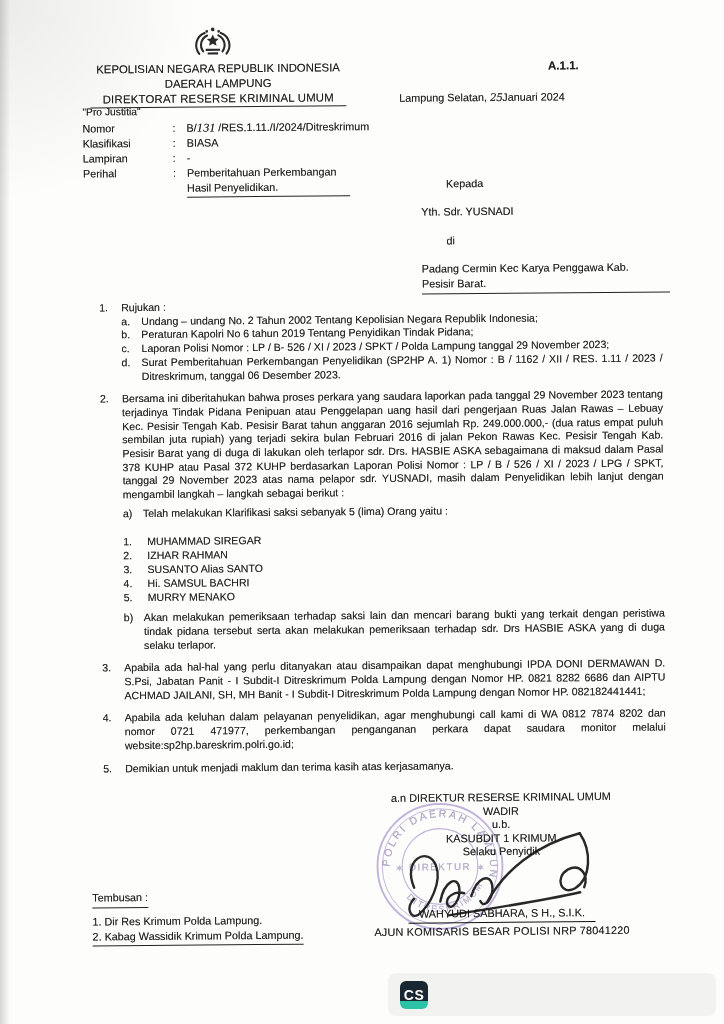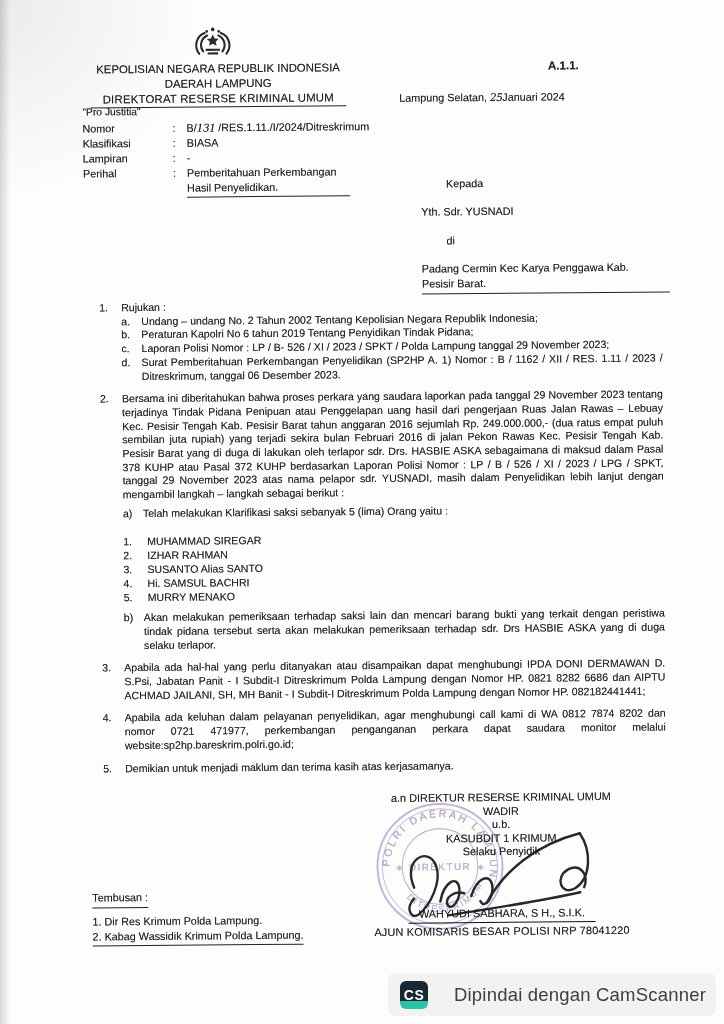--- a/index.html
+++ b/index.html
@@ -73,21 +73,21 @@
   .scribble{position:absolute;left:55px;top:36px;width:235px;height:95px;z-index:4;}
 
   
   .tembusan{position:absolute;left:88px;top:888px;font-size:10.8px;line-height:15.5px;}
   .tembusan .t-title{display:inline-block;border-bottom:1.3px solid #222;padding-bottom:1px;margin-bottom:6px;}
   .tembusan .t2{border-bottom:1.3px solid #222;display:inline-block;padding-bottom:0.5px;}
 
   
   .cs-bar{
     position:absolute;left:388px;top:973px;width:328px;height:43px;z-index:60;
-    border-radius:8px;display:flex;align-items:center;gap:26px;padding-left:12px;box-sizing:border-box;
+    border-radius:8px;display:flex;align-items:center;gap:0;padding-left:12px;box-sizing:border-box;
   }
   .cs-icon{
     width:28px;height:28px;border-radius:6px;flex:none;
     display:flex;align-items:center;justify-content:center;
     color:#fff;font-weight:bold;font-size:14px;letter-spacing:0.5px;
   }
   .cs-text{font-size:18.5px;color:#3a3f44;letter-spacing:0.2px;}
 </style>
 </head>
 <body>
@@ -290,15 +290,14 @@
       <div>1. Dir Res Krimum Polda Lampung.</div>
       <div><span class="t2">2. Kabag Wassidik Krimum Polda Lampung.</span></div>
     </div>
 
   </div>
 
   <div class="cs-bar" style="background: rgb(242, 242, 241);">
     <div class="cs-icon" style="background: linear-gradient(rgb(25, 39, 51) 72%, rgb(44, 194, 166) 72%);">
       <span>CS</span>
     </div>
-    <div class="cs-text">Dipindai dengan CamScanner</div>
   </div>
 </div>
 
 </body></html>

